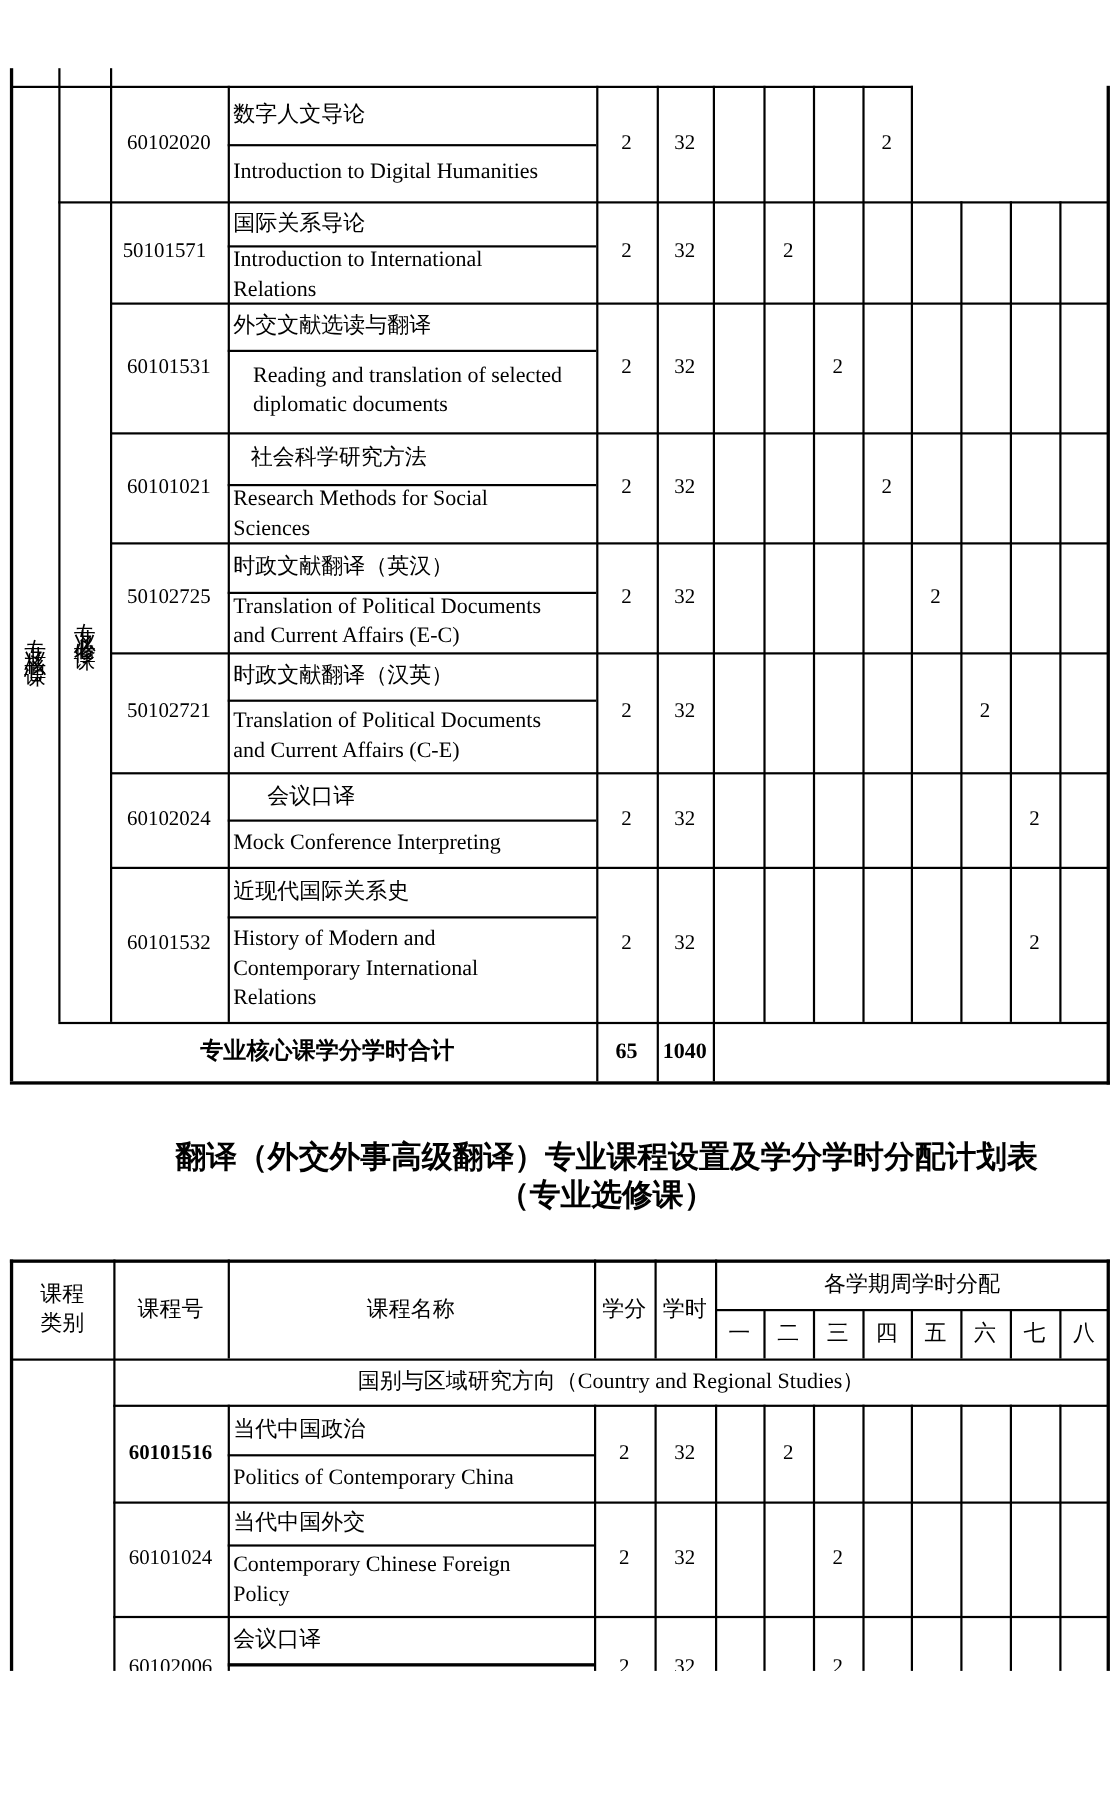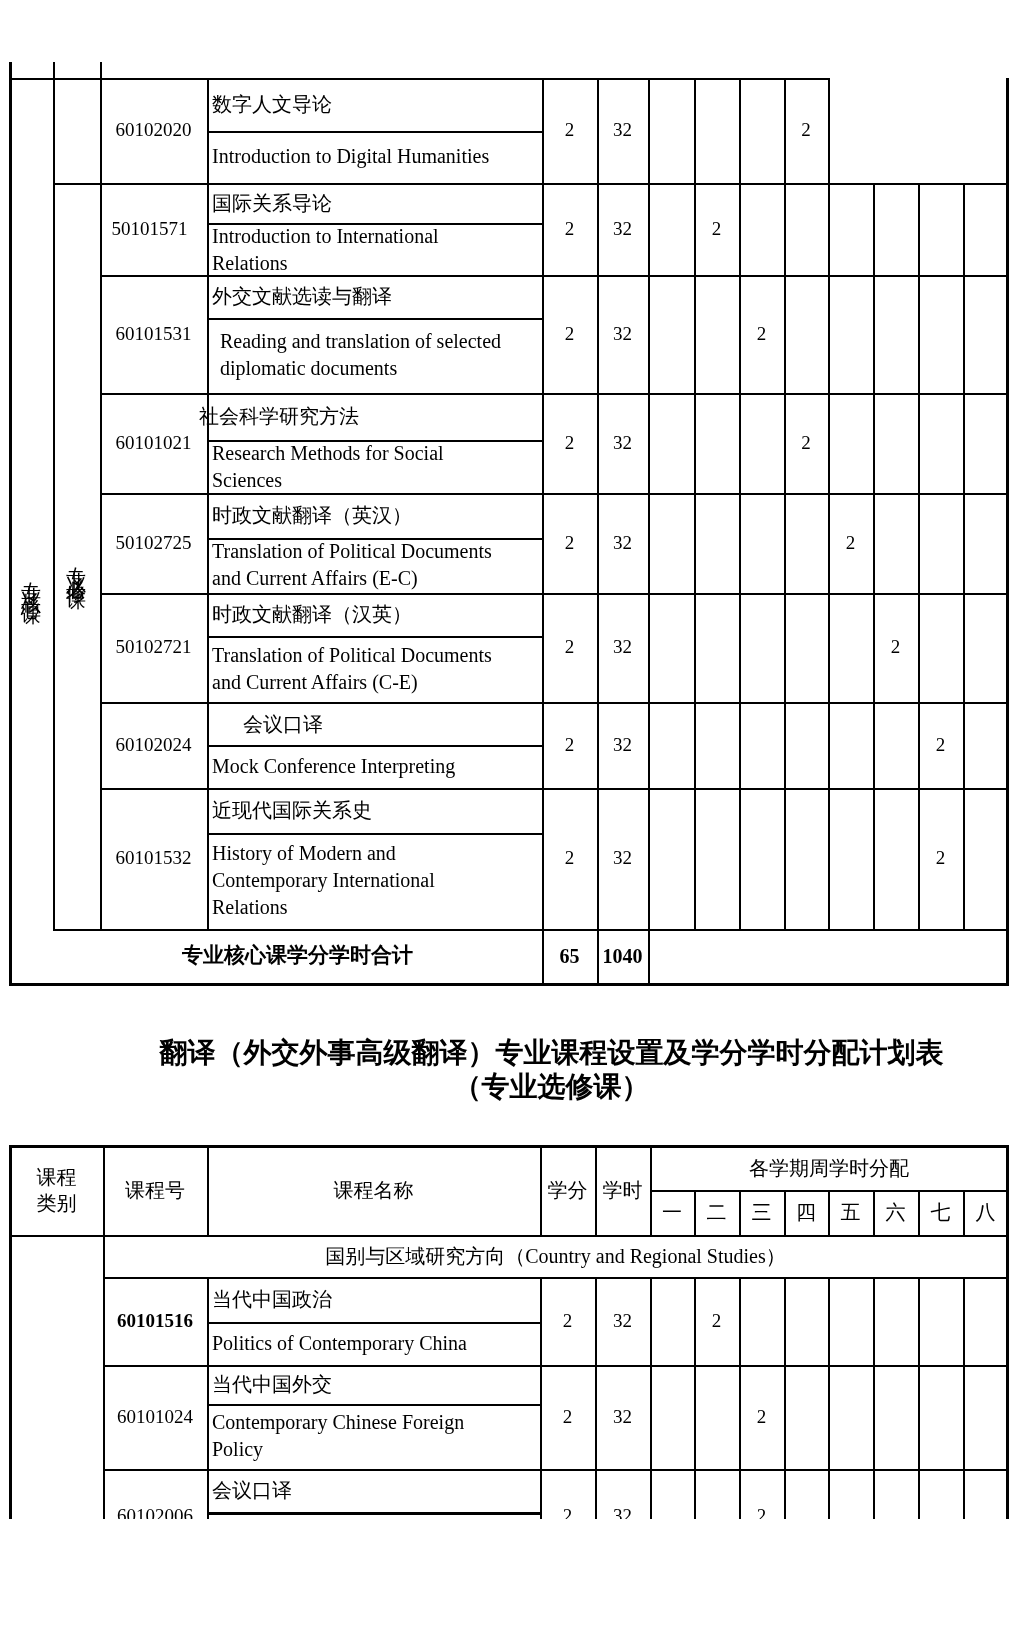--- a/index.html
+++ b/index.html
@@ -72,28 +72,28 @@
   <div class="t num" style="left:100px;top:216px;width:99px;">50101571</div>
   <div class="t" style="left:212px;top:190px;width:325px;">国际关系导论</div>
   <div class="t en" style="left:212px;top:223px;width:328px;">Introduction to International
 Relations</div>
   <div class="t num" style="left:542px;top:216px;width:55px;">2</div>
   <div class="t num" style="left:597px;top:216px;width:51px;">32</div>
   <div class="t num" style="left:694px;top:216px;width:45px;">2</div>
 
   <div class="t num" style="left:100px;top:321px;width:107px;">60101531</div>
   <div class="t" style="left:212px;top:283px;width:325px;">外交文献选读与翻译</div>
-  <div class="t en" style="left:220px;top:328px;width:328px;">Reading and translation of selected
+  <div class="t en" style="left:230px;top:328px;width:328px;">Reading and translation of selected
 diplomatic documents</div>
   <div class="t num" style="left:542px;top:321px;width:55px;">2</div>
   <div class="t num" style="left:597px;top:321px;width:51px;">32</div>
   <div class="t num" style="left:739px;top:321px;width:45px;">2</div>
 
   <div class="t num" style="left:100px;top:430px;width:107px;">60101021</div>
-  <div class="t" style="left:199px;top:403px;width:325px;">社会科学研究方法</div>
+  <div class="t" style="left:228px;top:403px;width:325px;">社会科学研究方法</div>
   <div class="t en" style="left:212px;top:440px;width:328px;">Research Methods for Social
 Sciences</div>
   <div class="t num" style="left:542px;top:430px;width:55px;">2</div>
   <div class="t num" style="left:597px;top:430px;width:51px;">32</div>
   <div class="t num" style="left:784px;top:430px;width:44px;">2</div>
 
   <div class="t num" style="left:100px;top:530px;width:107px;">50102725</div>
   <div class="t" style="left:212px;top:502px;width:325px;">时政文献翻译（英汉）</div>
   <div class="t en" style="left:212px;top:538px;width:328px;">Translation of Political Documents
 and Current Affairs (E-C)</div>

